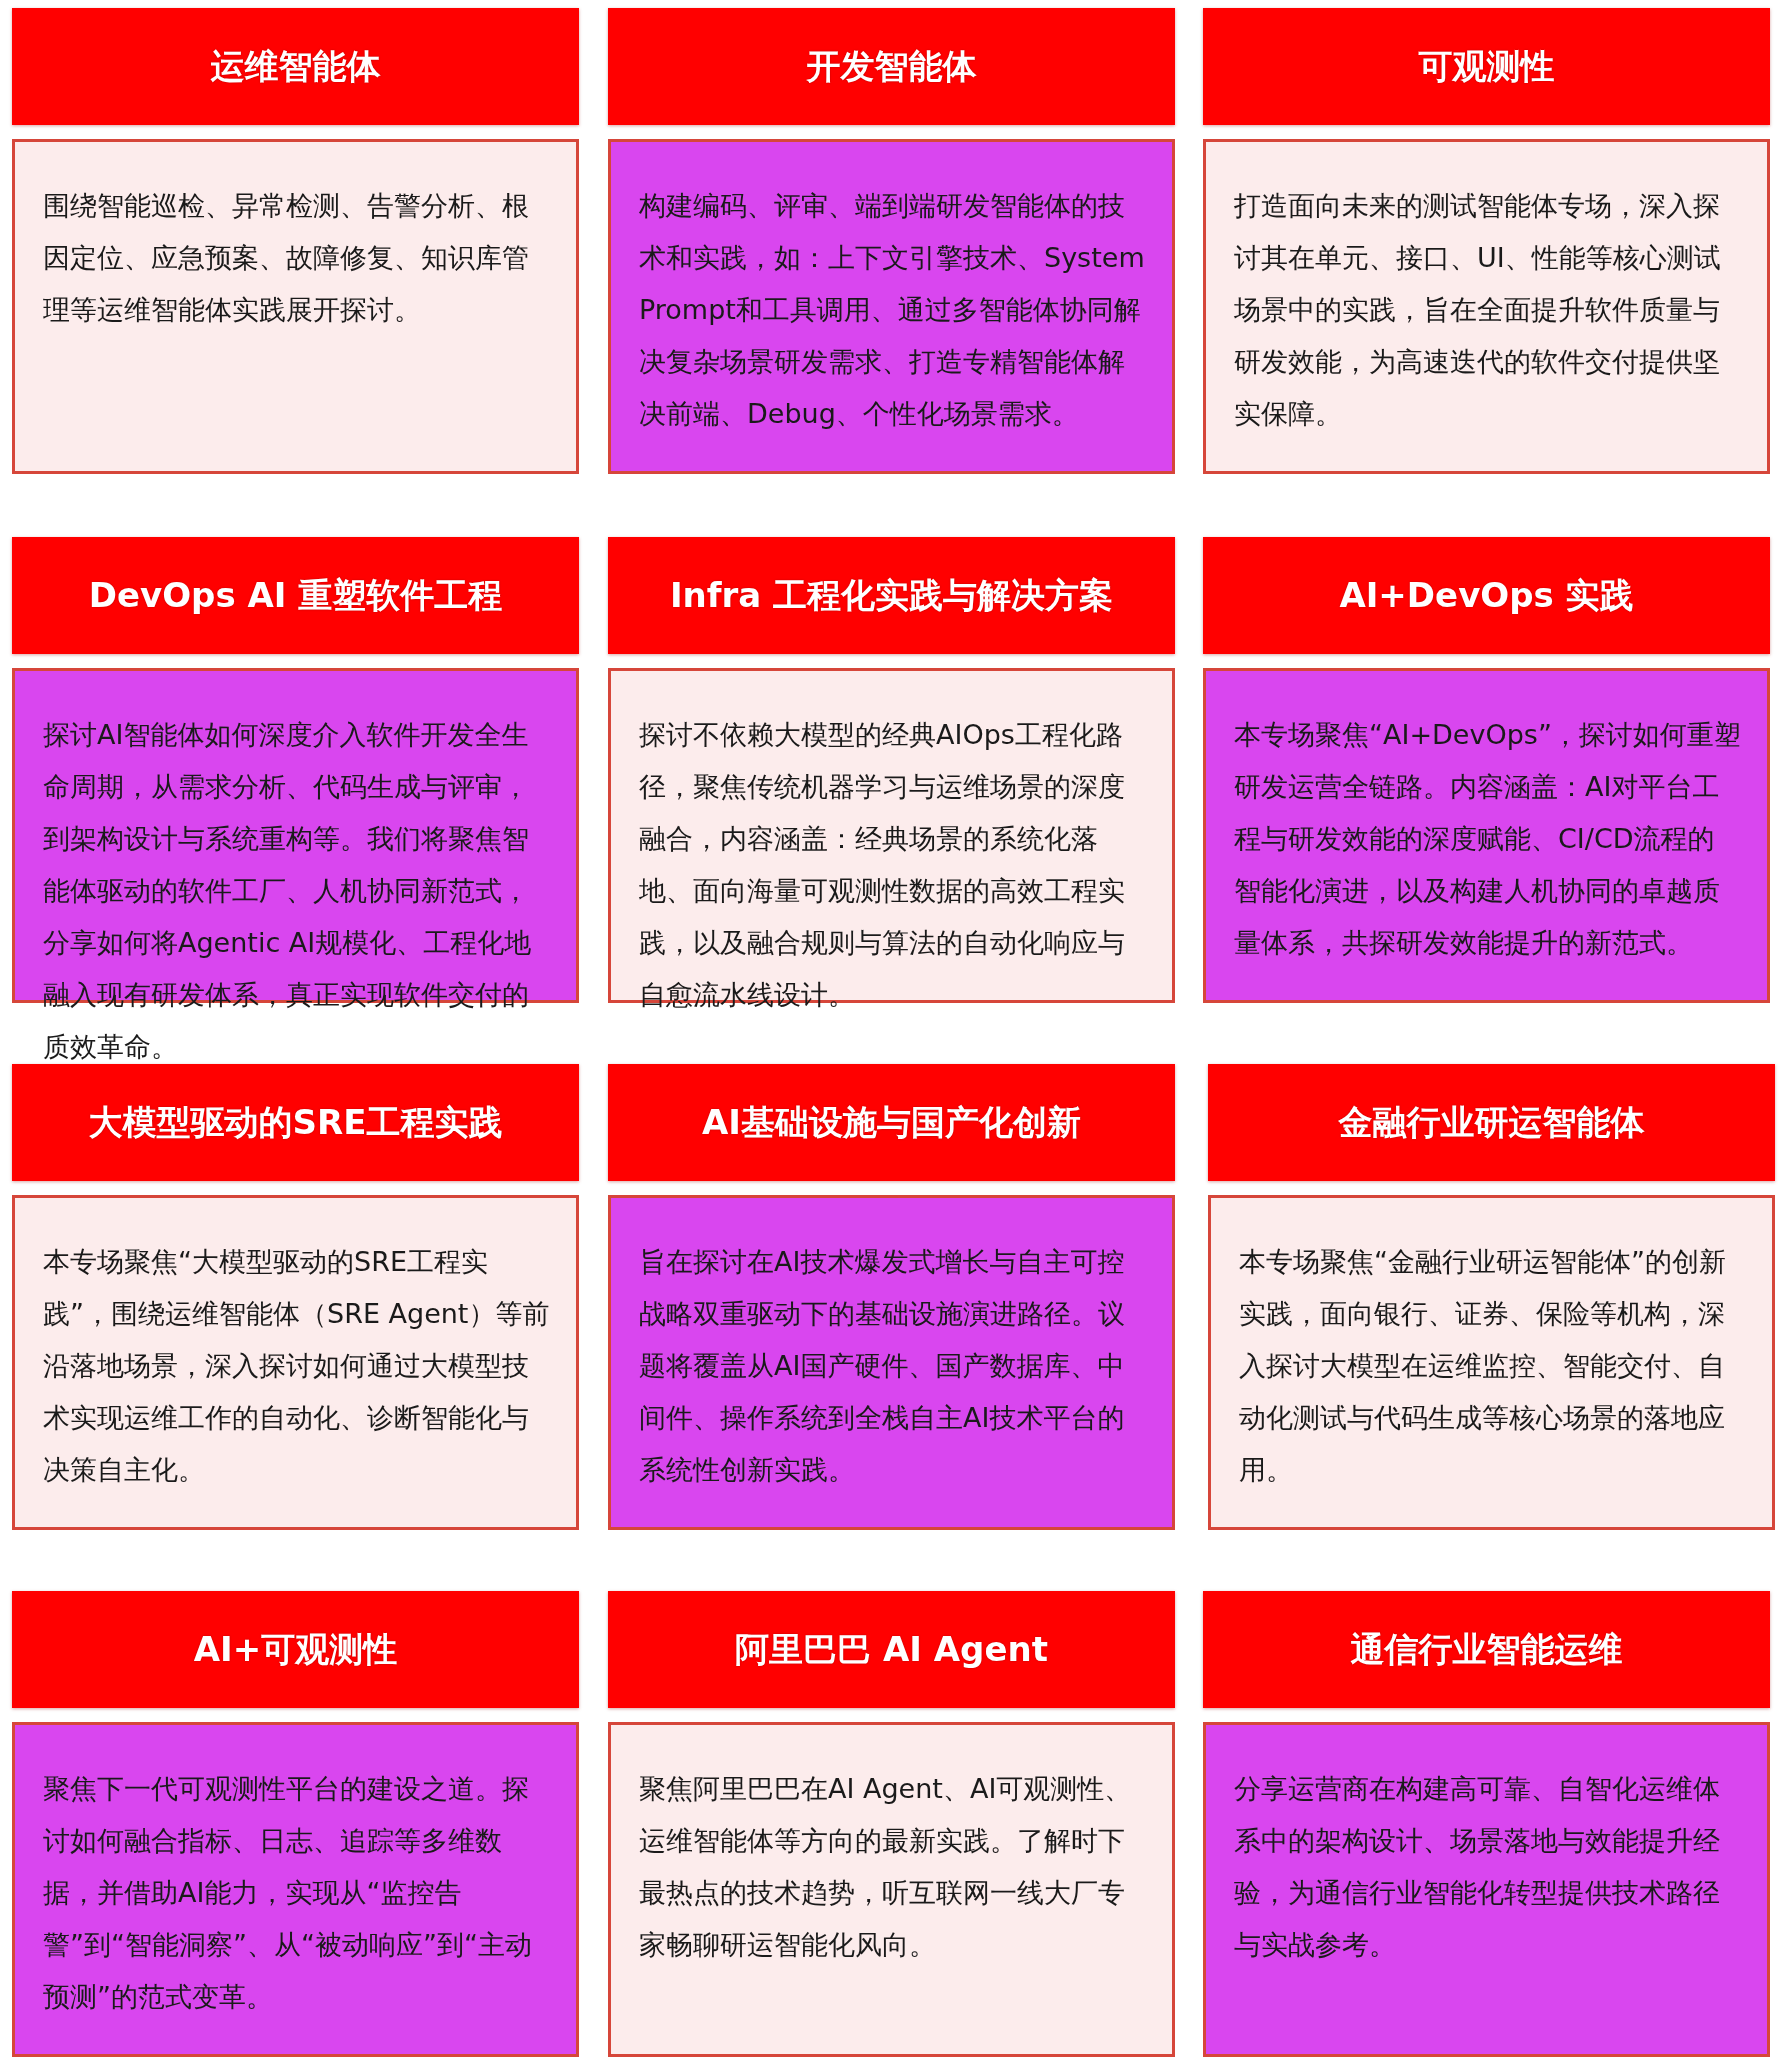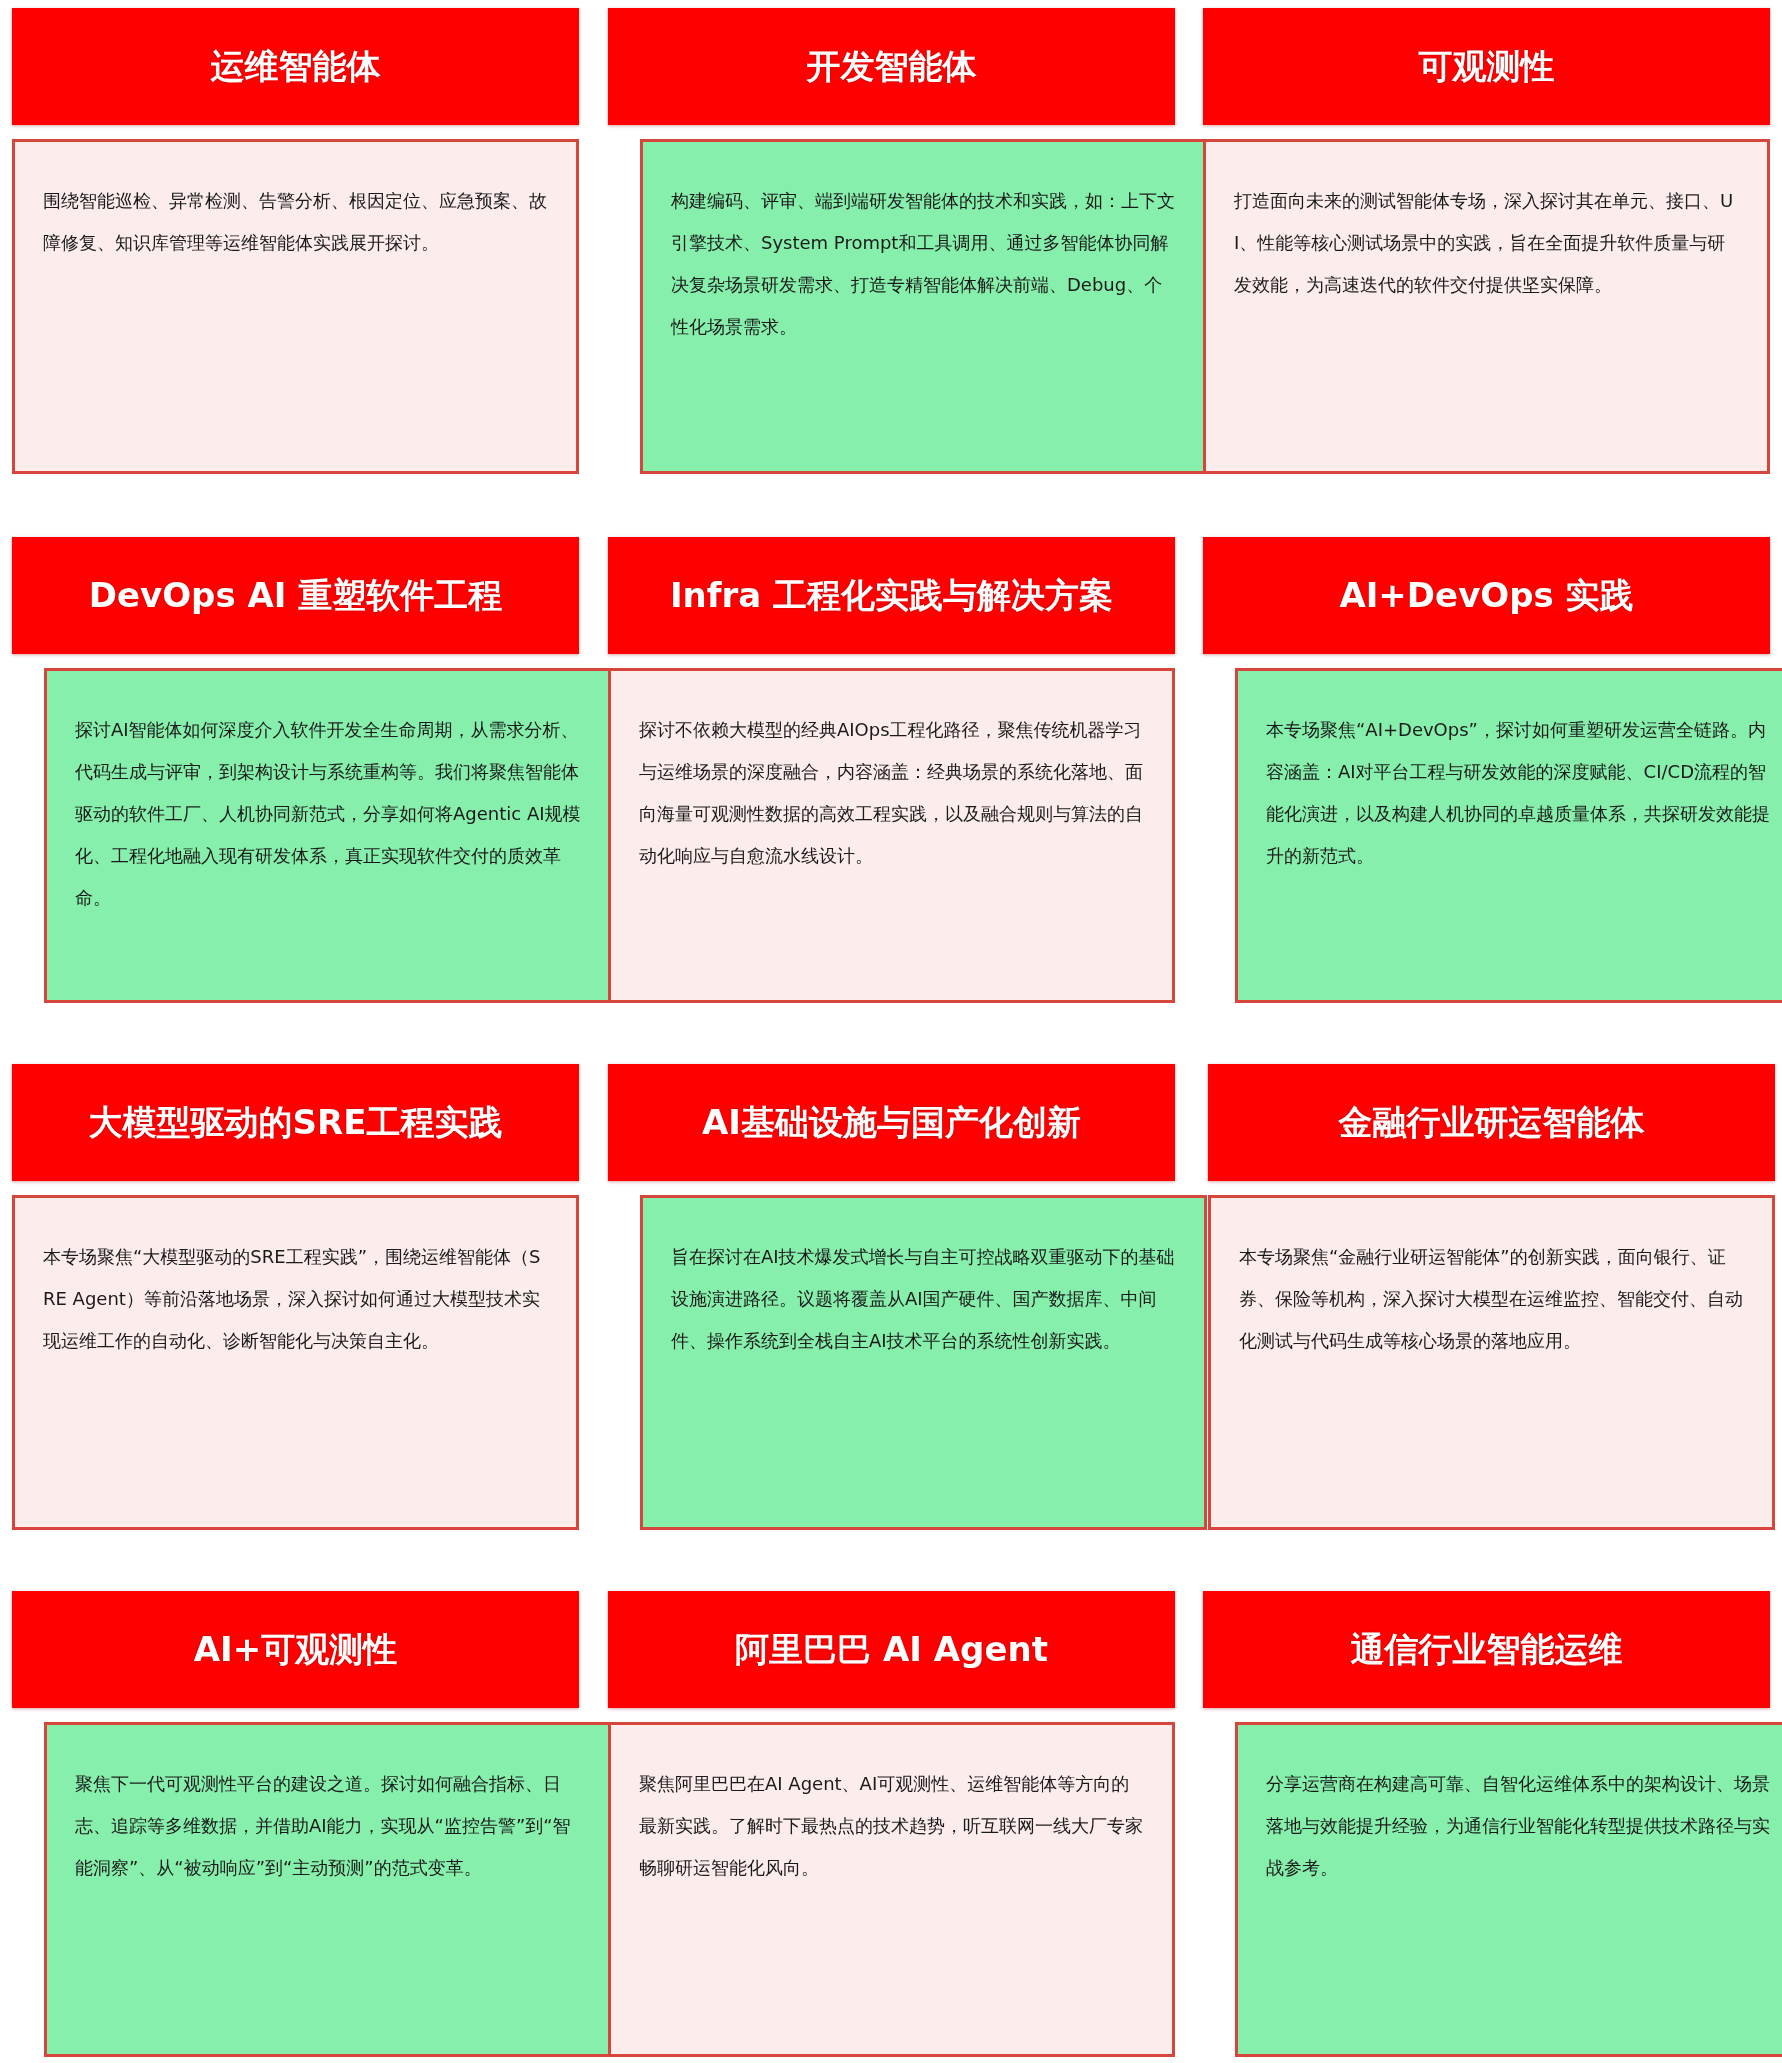--- a/index.html
+++ b/index.html
@@ -16,23 +16,23 @@
   }
   .card-title {
     color: #ffffff; font-weight: bold; font-size: 34px; letter-spacing: 0px;
     text-shadow: 0 0 2px rgba(120,0,0,0.5); white-space: nowrap;
   }
   .card-body {
     position: absolute; left: 0; top: 131px; width: 567px; height: 335px; box-sizing: border-box;
     border: 3px solid #d6463a; padding: 38px 26px 10px 28px;
   }
   .card-body.pink { background: #fcecec; }
-  .card-body.white { background: #86efac; margin-left: 32px; }
+  .card-body.white { background: #d946ef; }
   .card-text {
-    font-size: 18px; line-height: 42px; color: #1a1a1a; margin: 0;
+    font-size: 27px; line-height: 52px; color: #1a1a1a; margin: 0;
     word-break: break-all;
   }
 </style>
 </head>
 <body>
 
 <div class="grid">
 
   <div class="card" style="left:12px; top:8px;">
     <div class="card-header">

